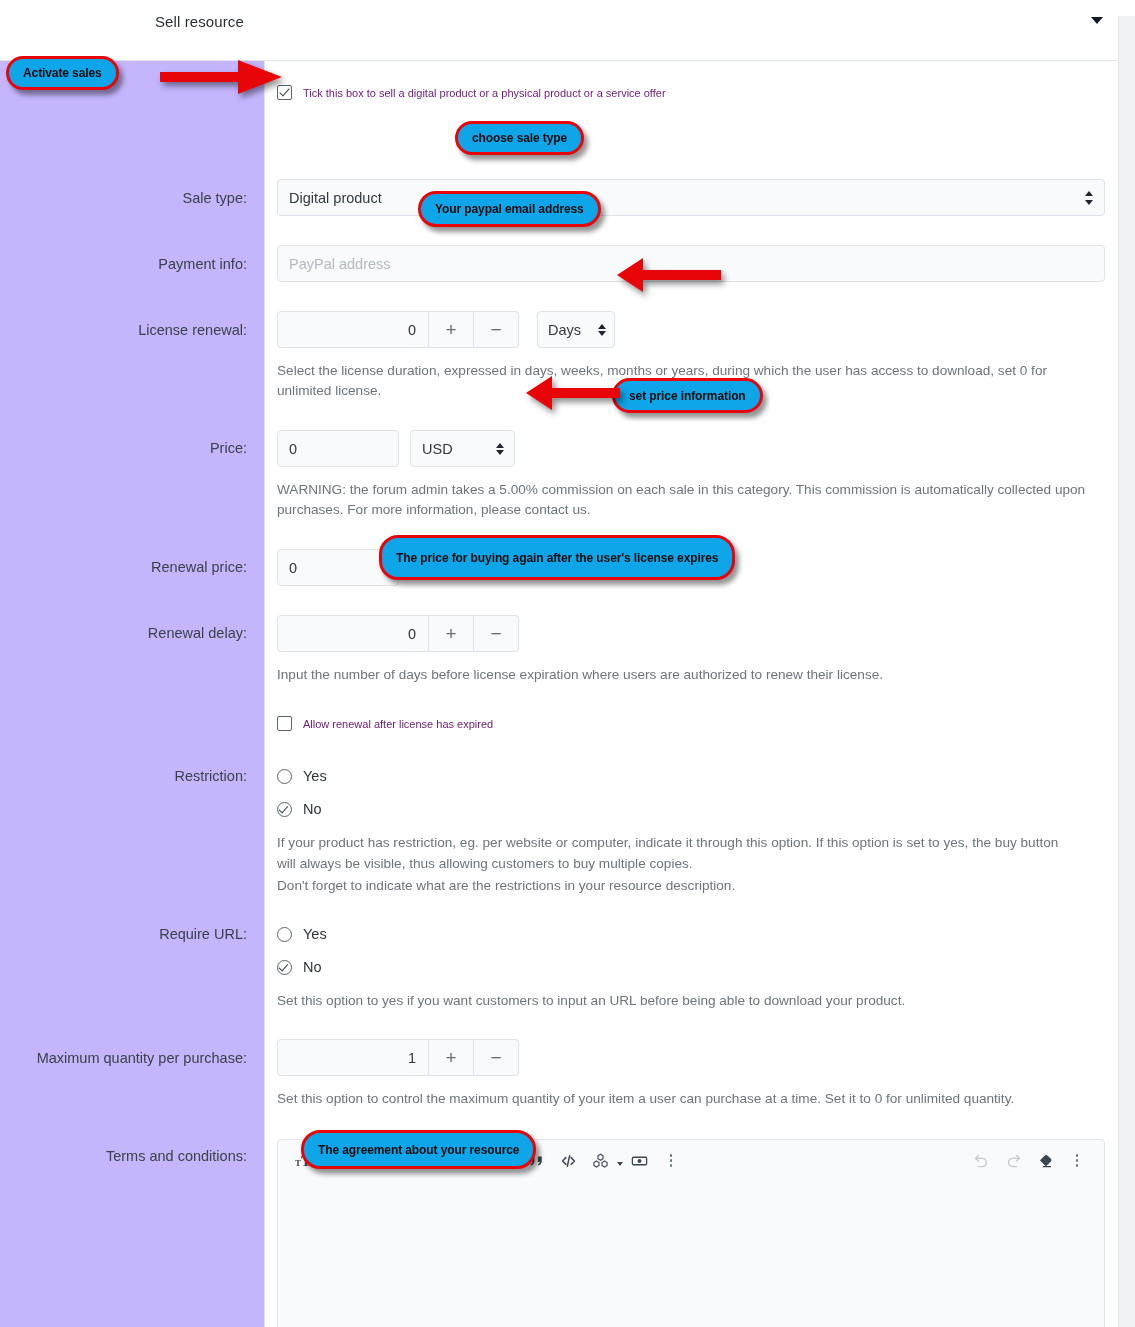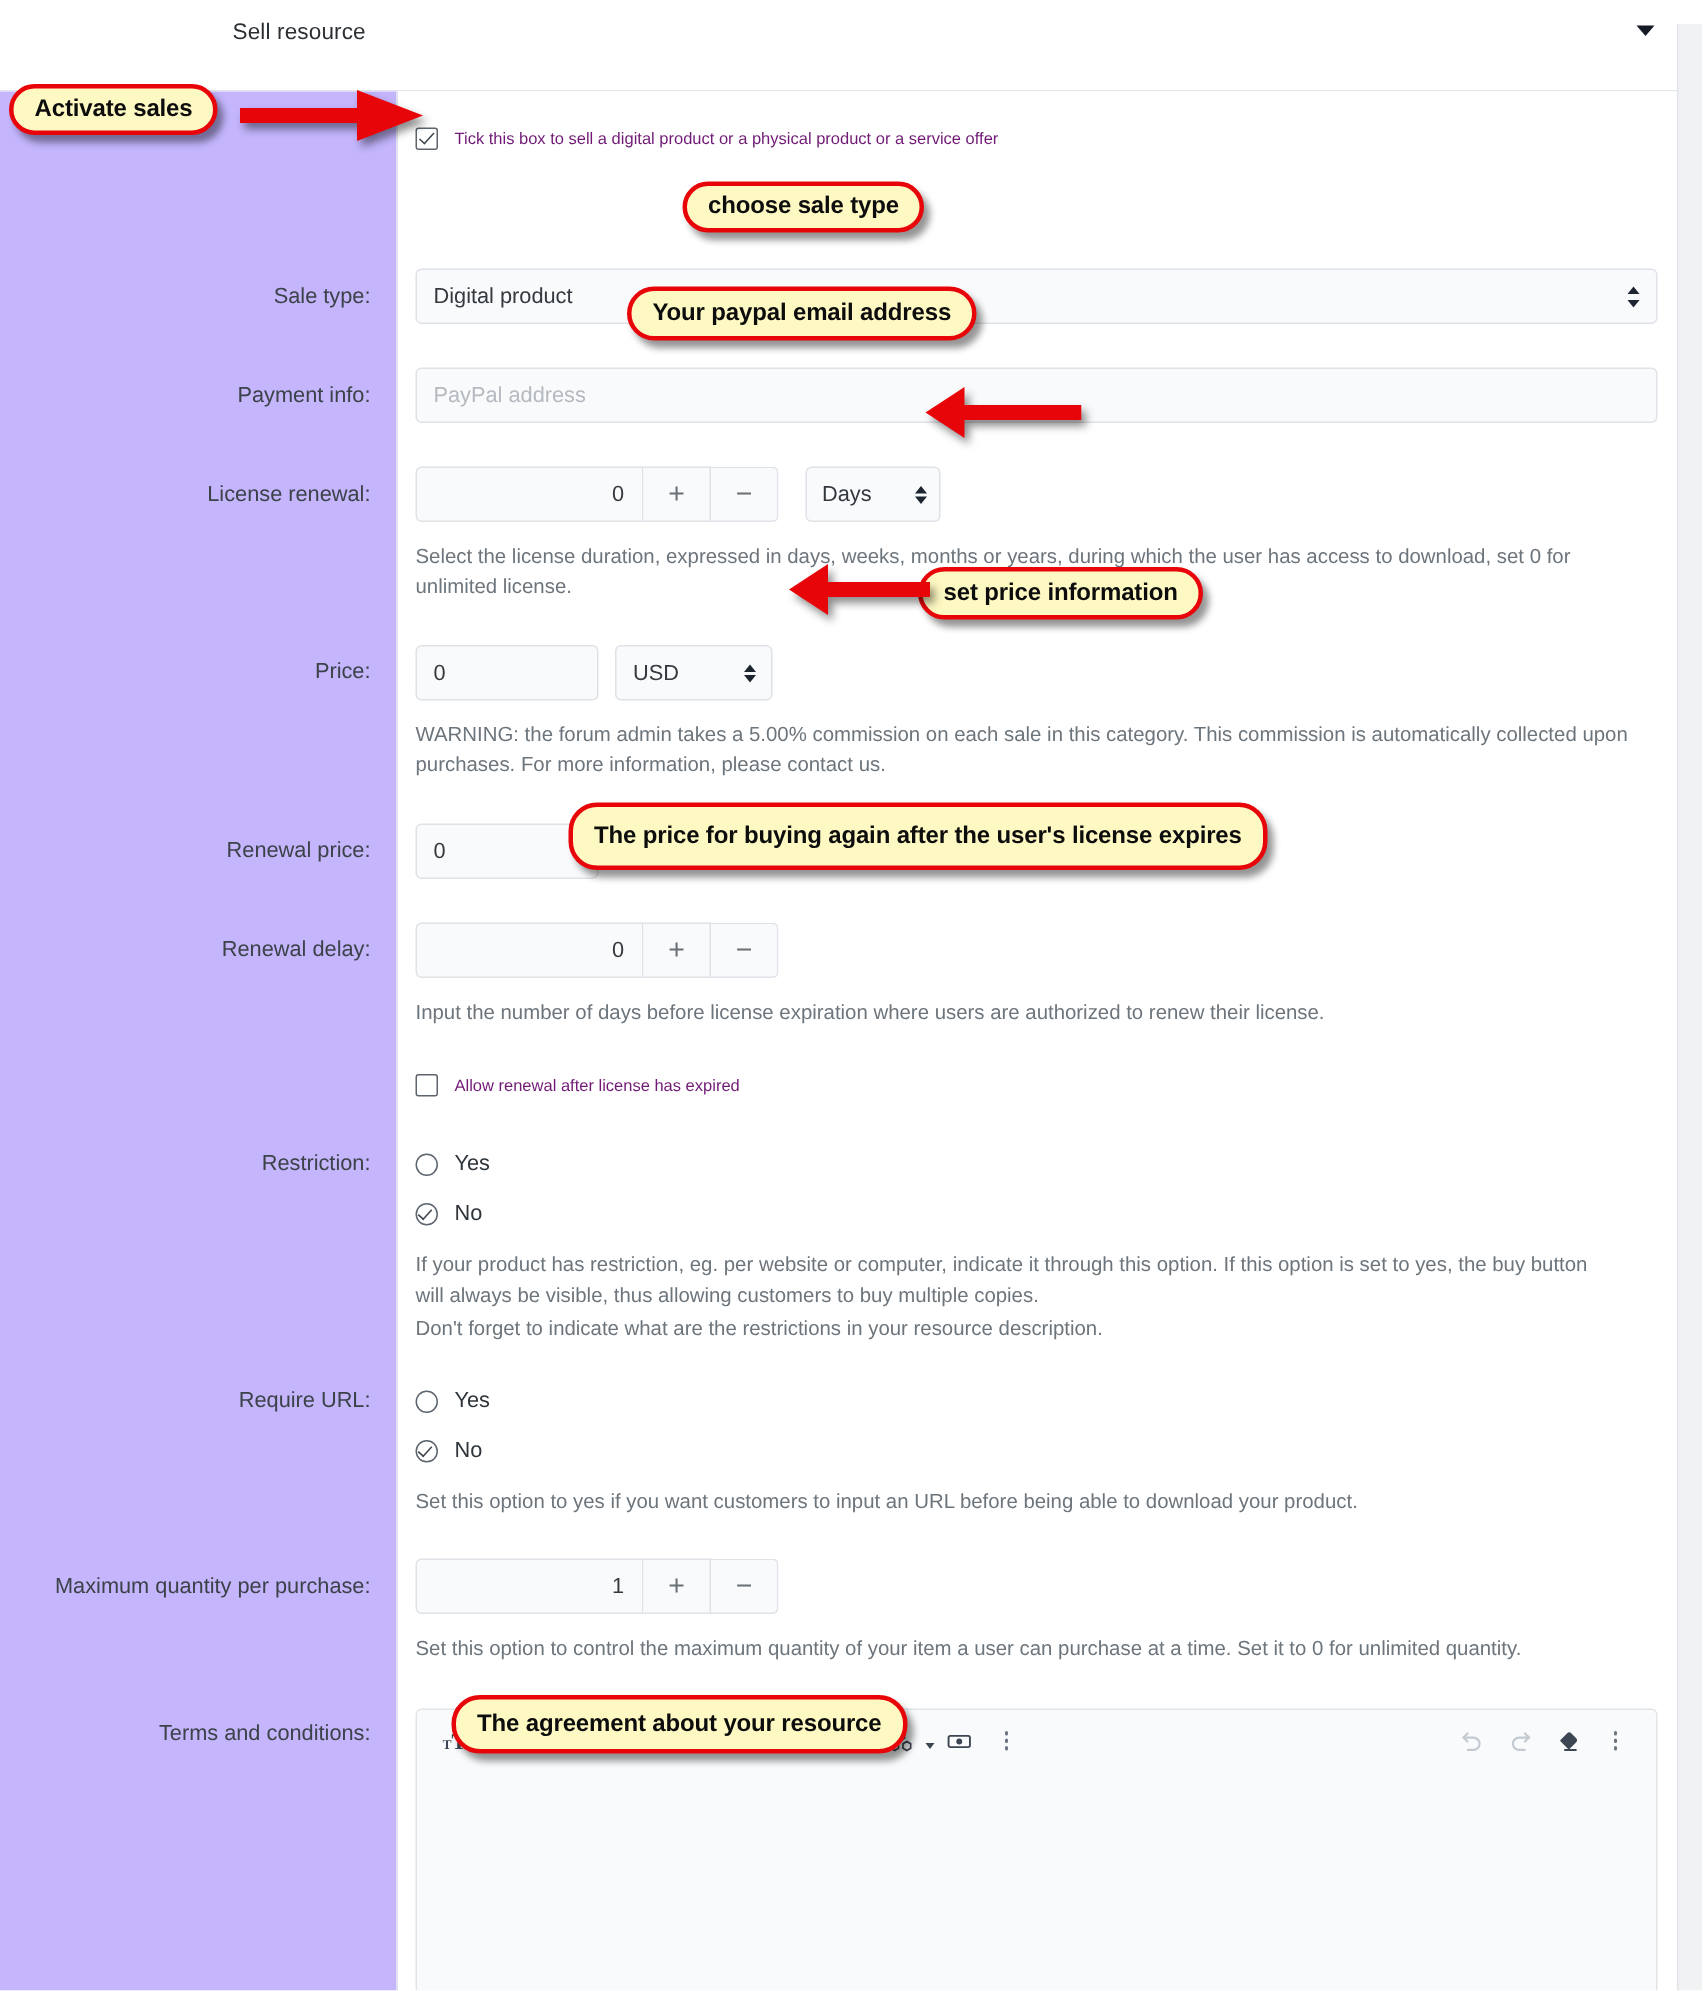--- a/index.html
+++ b/index.html
@@ -234,26 +234,26 @@
 
   
   .anno-layer {
     position: absolute;
     left: 0; top: 0;
     width: 1135px; height: 1327px;
     pointer-events: none;
   }
   .callout {
     position: absolute;
-    background: #fef9c3;
+    background: #0ea5e9;
     border: 3px solid #e8050a;
     border-radius: 19px;
     color: #0d0d0d;
     font-weight: bold;
-    font-size: 16px;
+    font-size: 12px;
     display: flex;
     align-items: center;
     padding: 0 14px;
     white-space: nowrap;
     box-shadow: 4px 5px 5px rgba(0,0,0,.42);
     letter-spacing: -.1px;
   }
   .arrow { position: absolute; }
   .arrow svg { display: block; filter: drop-shadow(3px 4px 3px rgba(0,0,0,.45)); }
 </style>
@@ -301,21 +301,21 @@
       <div class="rrow" style="top:184px">
         <div class="inp ph">PayPal address</div>
       </div>
 
       <div class="rrow" style="top:250px; display:flex; align-items:center; gap:18px;">
         <div class="stepper">
           <div class="sfield">0</div>
           <div class="sbtn">+</div>
           <div class="sbtn last">−</div>
         </div>
-        <div class="select" style="width:90px; padding:0 26px 0 10px;">
+        <div class="select" style="width:78px; padding:0 26px 0 10px;">
           <span>Days</span>
           <span class="spin" style="right:7px; height:14px;"></span>
         </div>
       </div>
       <div class="rrow helptext" style="top:300px; right:48px">Select the license duration, expressed in days, weeks, months or years, during which the user has access to download, set 0 for unlimited license.</div>
 
       <div class="rrow" style="top:369px; display:flex; align-items:center; gap:11px;">
         <div class="inp" style="width:122px">0</div>
         <div class="select" style="width:105px; padding:0 30px 0 11px;">
           <span>USD</span>

